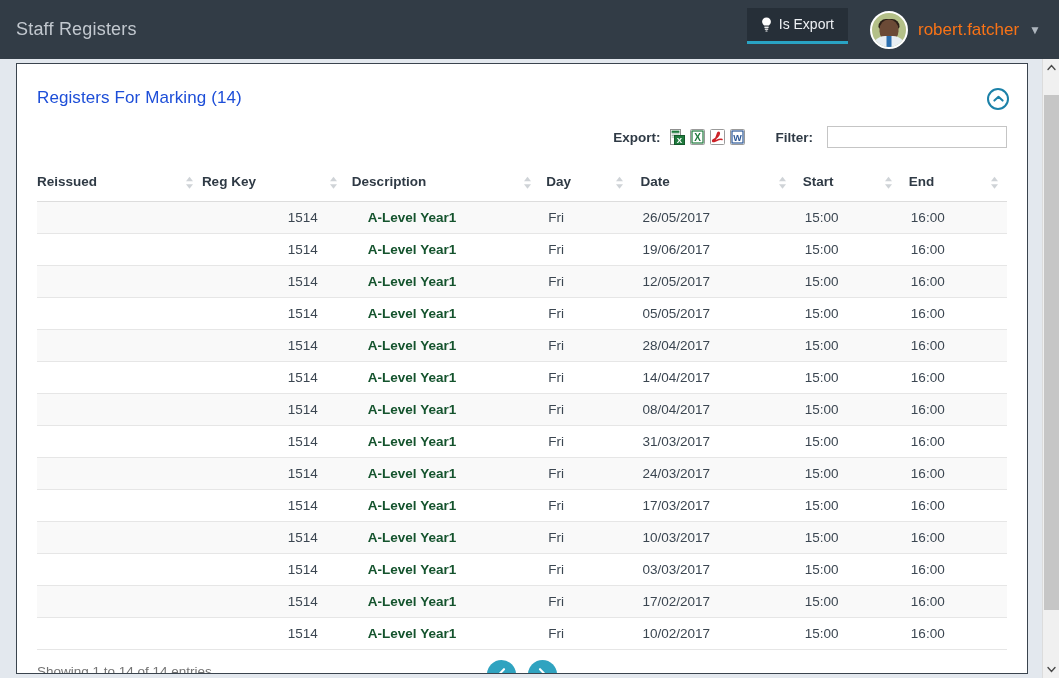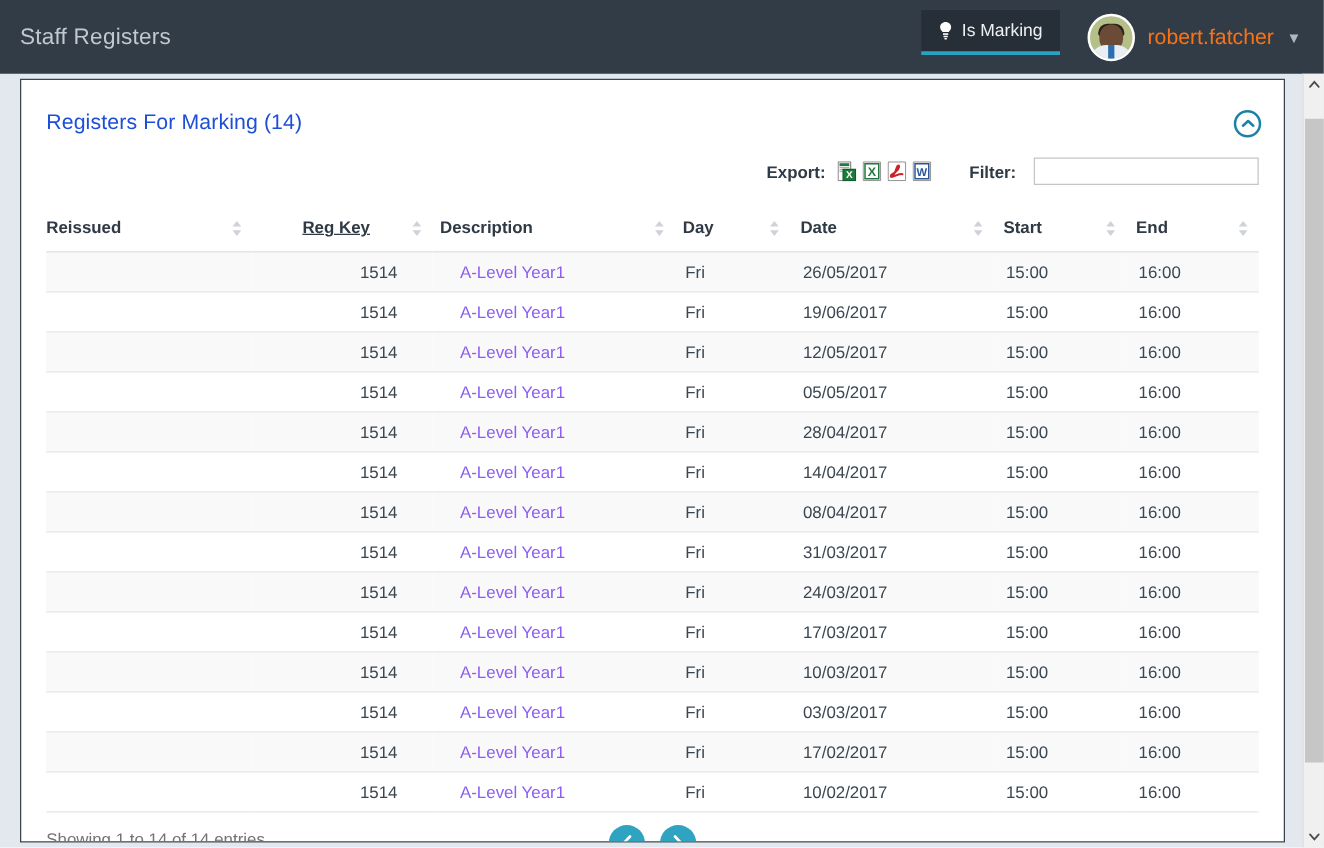--- a/index.html
+++ b/index.html
@@ -199,27 +199,27 @@
     white-space: nowrap;
   }
   tbody tr:nth-child(odd) td { background: #f9f9f9; }
   .c-reissued { width: 172px; }
   .c-regkey   { width: 150px; text-align: right; padding-right: 28px !important; }
   .c-desc     { width: 200px; padding-left: 22px !important; }
   .c-day      { width: 96px;  padding-left: 8px !important; }
   .c-date     { width: 168px; padding-left: 10px !important; }
   .c-start    { width: 110px; padding-left: 10px !important; }
   .c-end      { width: 110px; padding-left: 10px !important; }
-  thead .c-regkey { text-align: center; padding-right: 10px !important; text-decoration: underline; }
+  thead .c-regkey { text-align: left; padding-right: 10px !important; }
   thead .c-desc { padding-left: 6px !important; }
   thead .c-day { padding-left: 6px !important; }
   thead .c-date { padding-left: 8px !important; }
   thead .c-start { padding-left: 8px !important; }
   thead .c-end { padding-left: 8px !important; }
-  .desc-link { color: #8b5cf6; text-decoration: none; cursor: pointer; }
+  .desc-link { color: #14532d; text-decoration: none; cursor: pointer; font-weight: bold; }
 
   
   .panel-footer {
     display: flex;
     align-items: center;
     padding: 14px 20px 0 20px;
     position: relative;
   }
   .showing-info { font-size: 13.5px; color: #737373; }
   .pager {
@@ -279,21 +279,21 @@
 
       <button class="toggle-btn">
         <span>
           <svg width="11" height="15" viewBox="0 0 11 15">
             <path d="M5.5 0.6 C2.9 0.6 1.1 2.5 1.1 4.7 C1.1 6.4 2.3 7.4 3.1 8.6 L7.9 8.6 C8.7 7.4 9.9 6.4 9.9 4.7 C9.9 2.5 8.1 0.6 5.5 0.6 Z" fill="#ffffff"></path>
             <rect x="3.4" y="9.6" width="4.2" height="1.3" fill="#ffffff"></rect>
             <rect x="3.8" y="11.6" width="3.4" height="1.2" fill="#ffffff"></rect>
             <rect x="4.4" y="13.4" width="2.2" height="1.2" rx="0.6" fill="#ffffff"></rect>
           </svg>
         </span>
-        <span>Is Marking</span>
+        <span>Is Export</span>
       </button>
 
     </div>
 
     <div class="user-area">
       <div class="avatar">
         <div class="hair"></div>
         <div class="face"></div>
         <div class="shirt"></div>
         <div class="tie"></div>

